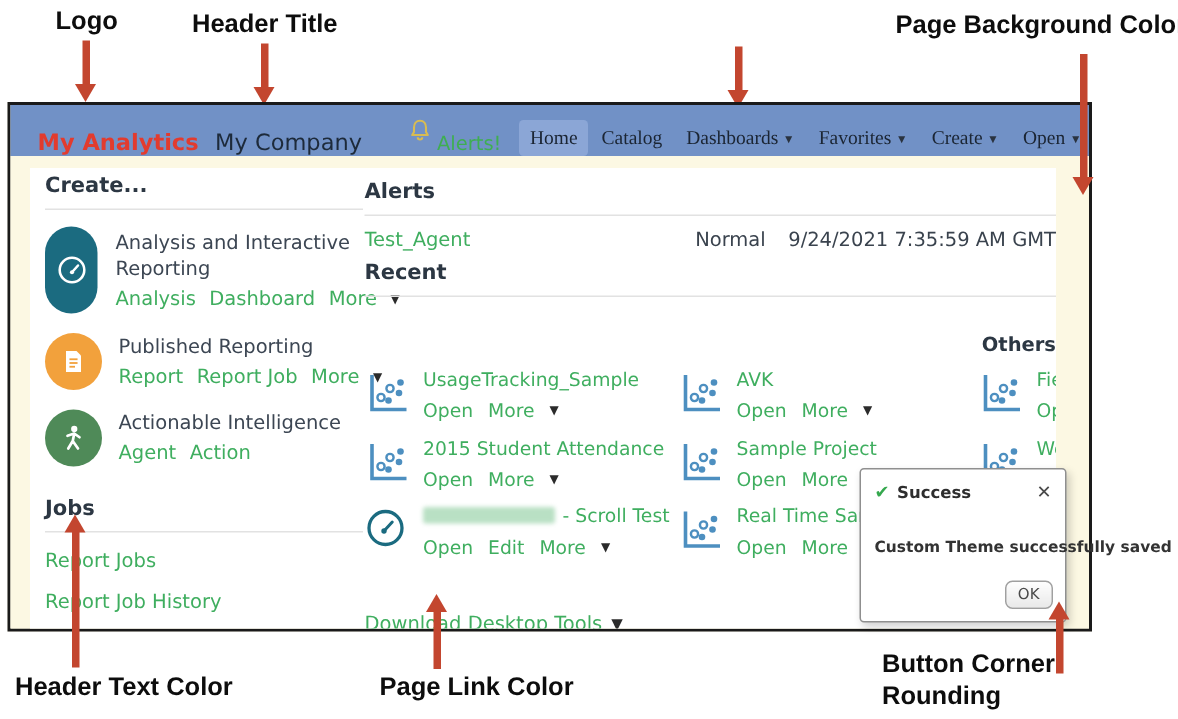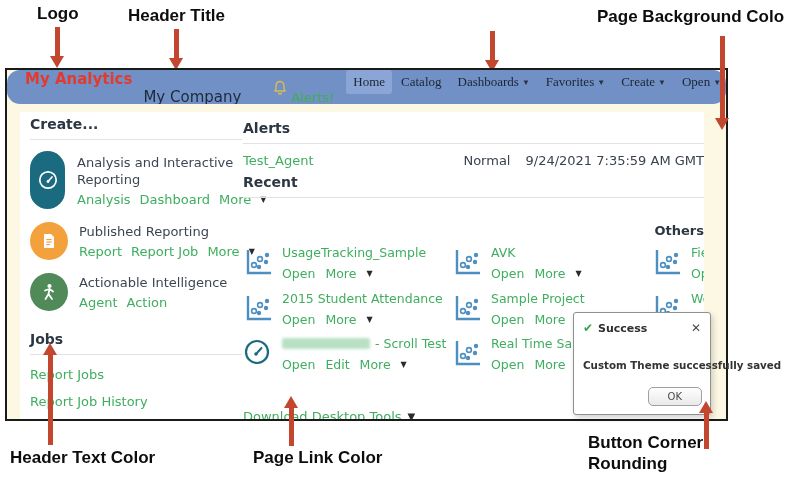--- a/index.html
+++ b/index.html
@@ -11,21 +11,21 @@
   .ann.two-line { white-space:normal; width:120px; line-height:21px; }
 
   
   .arrow { position:absolute; width:14px; }
   .arrow .stem { position:absolute; left:4.5px; width:5px; background:#c3462f; }
   .arrow .head-down { position:absolute; left:0; width:0; height:0; border-left:7px solid transparent; border-right:7px solid transparent; border-top:12px solid #c3462f; }
   .arrow .head-up { position:absolute; left:0; top:0; width:0; height:0; border-left:7px solid transparent; border-right:7px solid transparent; border-bottom:12px solid #c3462f; }
 
   
   .app { position:absolute; left:5px; top:68px; width:723px; height:353px; border:2px solid #1a1a1a; background:#fcf8e3; }
-  .app-header { position:absolute; left:0; top:0; width:100%; height:34px; background:#7191c6; display:flex; align-items:flex-start; padding:0 12px 0 9px;border-radius:13px; }
+  .app-header { position:absolute; left:0; top:0; width:100%; height:34px; background:#7191c6; display:flex; align-items:flex-end; padding:0 12px 0 9px; }
   .home-icon { width:17px; height:16px; display:block; }
   .logo-text { margin-left:9px; font-size:15px; font-weight:bold; color:#e23b2e; white-space:nowrap; }
   .header-title { margin-left:11px; font-size:15px; color:#1d2a3a; white-space:nowrap;margin-top:18px; }
   .alerts-group { margin-left:32px; display:flex; align-items:center; gap:4px; }
   .alerts-label { color:#3fae52; font-size:13px;margin-top:20px; }
   .nav { display:flex; align-items:center; margin-left:12px; gap:2px;font-family:Liberation Serif, serif; }
   .nav-item { font-size:13px; color:#1b2533; padding:4px 7px; border-radius:3px; white-space:nowrap; }
   .nav-item.selected { background:#8ba6d6; }
   .nav-caret { font-size:8px; color:#2a3340; margin-left:3px; vertical-align:1px; }
 
@@ -66,21 +66,21 @@
   .download-row .glink { font-size:13px; }
   .download-row .caret { font-size:10px; }
 
   
   .dialog { position:absolute; left:573px; top:312px; width:138px; height:103px; background:#ffffff; border:1px solid #8f8f8f; border-radius:3px; box-shadow:2px 3px 6px rgba(0,0,0,.18); z-index:20; padding:8px 9px; }
   .dlg-titlebar { display:flex; align-items:center; }
   .dlg-check { color:#35a84e; font-size:12px; font-weight:bold; margin-right:5px; }
   .dlg-title { font-size:11px; font-weight:bold; color:#2e2e2e; }
   .dlg-close { margin-left:auto; font-size:12px; color:#4a4a4a; cursor:pointer; }
   .dlg-msg { margin-top:24px; font-size:10.3px; font-weight:bold; color:#333333; white-space:nowrap; }
-  .dlg-ok { position:absolute; right:8px; bottom:8px; font-size:10px; color:#4a4a4a; border:1px solid #a0a0a0; border-radius:5px; background:linear-gradient(#fefefe,#e9e9e9); padding:3px 19px; cursor:pointer; font-family:"DejaVu Sans", sans-serif; }
+  .dlg-ok { position:absolute; right:8px; bottom:8px; font-size:10px; color:#4a4a4a; border:1px solid #a0a0a0; border-radius:5px; background:linear-gradient(#fefefe,#e9e9e9); padding:3px 8px; cursor:pointer; font-family:"DejaVu Sans", sans-serif; }
 </style>
 </head>
 <body>
 
 <div class="canvas">
 
   <div class="ann" style="left:37px; top:4px;">Logo</div>
   <div class="ann" style="left:128px; top:6px;">Header Title</div>
   <div class="ann" style="left:597px; top:7px;">Page Background Color</div>
   <div class="ann" style="left:10px; top:448px;">Header Text Color</div>

